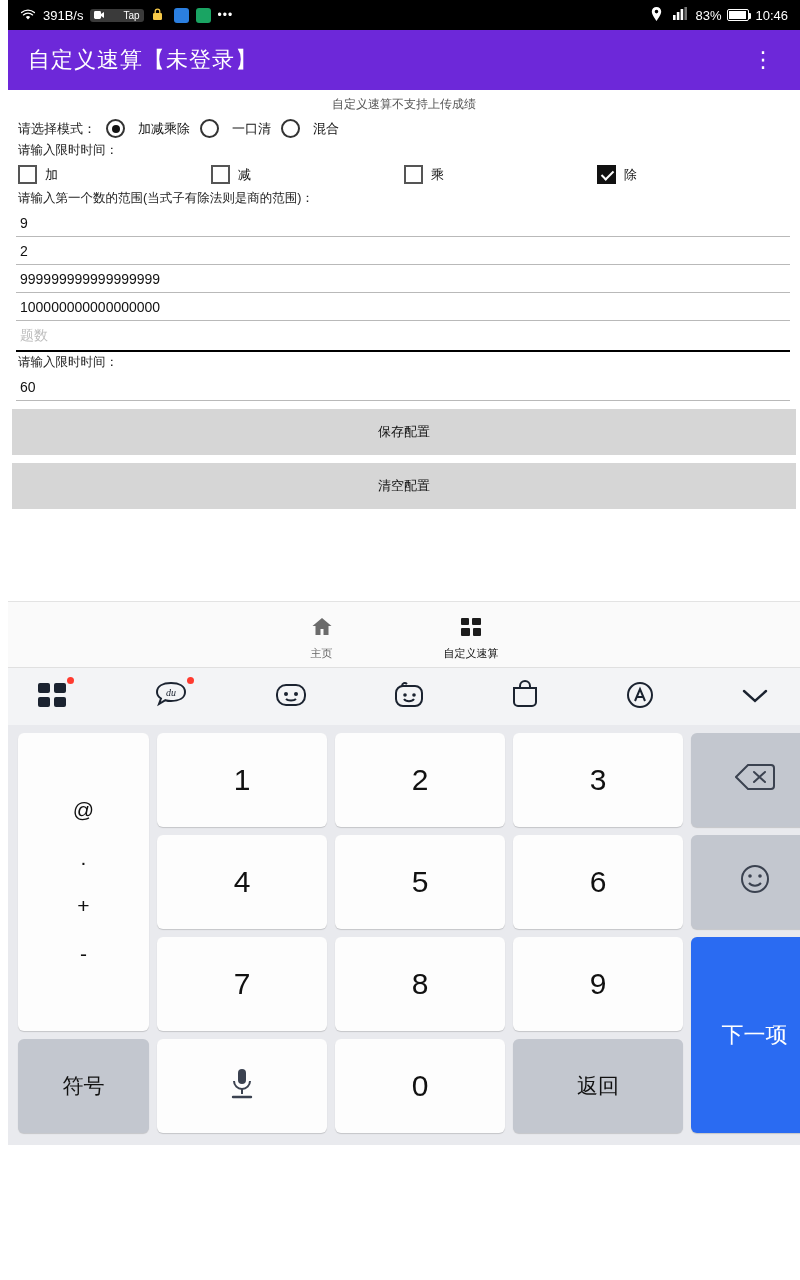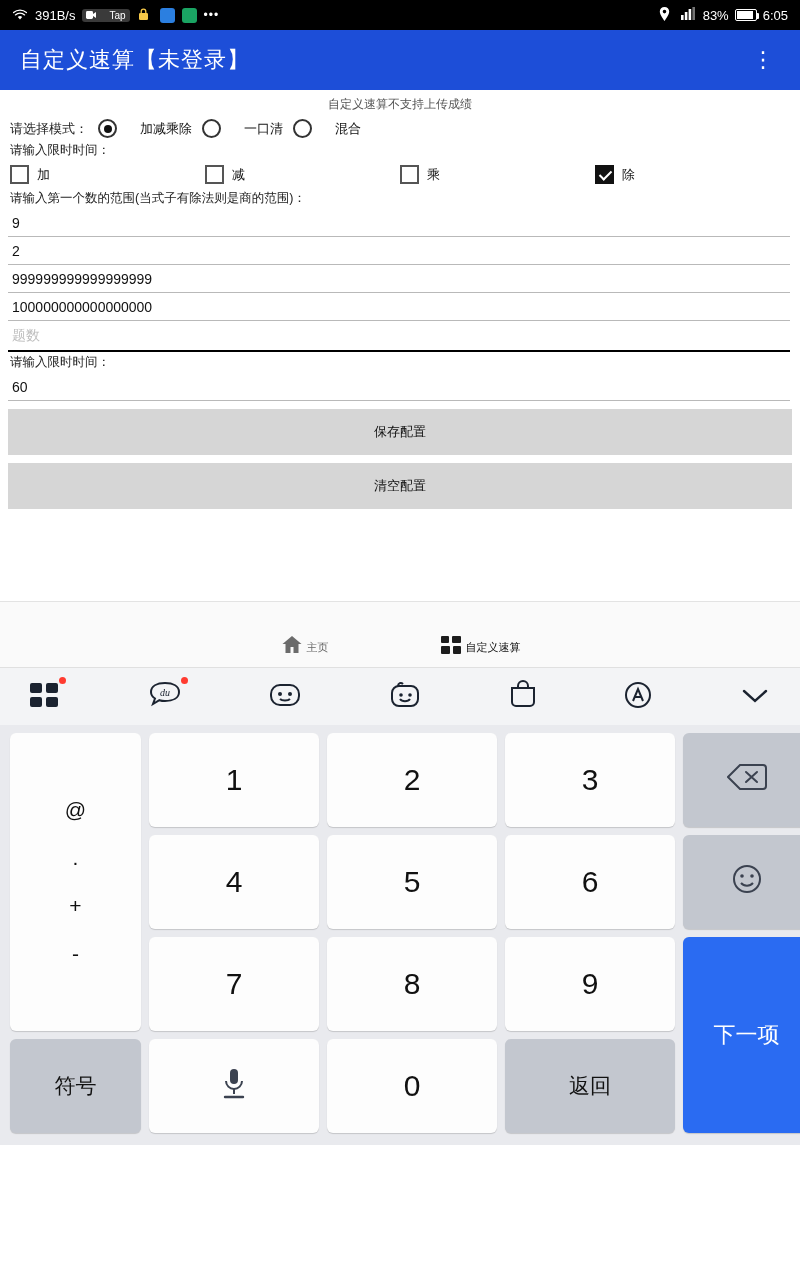--- a/index.html
+++ b/index.html
@@ -2,65 +2,65 @@
 <html><head>
 <meta charset="utf-8">
 <style>
   * { box-sizing: border-box; margin: 0; padding: 0; }
   html, body {
     width: 800px; height: 1280px;
     font-family: "Liberation Sans", sans-serif;
     background: #ffffff;
     overflow: hidden;
   }
-  .screen { position: relative; width: 800px; height: 1280px; }
+  .screen { position: relative; width: 800px; height: 1280px; padding-left: 8px; }
 
   
   .statusbar {
     height: 30px; background: #000; color: #fff;
     display: flex; align-items: center; padding: 0 12px;
     font-size: 13px; gap: 7px;
   }
   .statusbar .left { display: flex; align-items: center; gap: 7px; }
   .statusbar .right { display: flex; align-items: center; gap: 6px; margin-left: auto; }
   .sb-badge {
     background: #3a3a3a; border-radius: 3px; padding: 1px 4px;
-    font-size: 10px; display: inline-flex; align-items: center; gap: 13px;
+    font-size: 10px; display: inline-flex; align-items: center; gap: 19px;
   }
   .sb-ico { width: 16px; height: 16px; display: inline-block; position: relative; }
   .dot-ico { width: 15px; height: 15px; border-radius: 3px; display: inline-block; }
   .battery {
     border: 1.4px solid #fff; width: 22px; height: 12px; border-radius: 2px;
     position: relative; display: inline-block;
   }
   .battery::after {
     content: ""; position: absolute; right: -3px; top: 3px;
     width: 2px; height: 6px; background: #fff; border-radius: 0 1px 1px 0;
   }
   .battery i { position: absolute; left: 1px; top: 1px; bottom: 1px; width: 82%; background: #fff; display:block; }
 
   
   .appbar {
-    height: 60px; background: #1d4ed8; color: #fff;
+    height: 60px; background: #6d28d9; color: #fff;
     display: flex; align-items: center; padding: 0 20px;
   }
   .appbar .title { font-size: 22px; letter-spacing: 1px; }
   .appbar .menu { margin-left: auto; font-size: 22px; line-height: 1; padding: 4px 6px; }
 
   
   .content { position: relative; background: #fff; padding: 0 4px; }
   .notice {
     text-align: center; font-size: 12px; color: #555;
     padding: 6px 0 4px; background: #fff;
   }
   .row { display: flex; align-items: center; padding: 2px 6px; }
   .label { font-size: 13px; color: #222; }
   .small-label { font-size: 12.5px; color: #222; padding: 2px 6px; }
 
-  .radio-group { display: flex; align-items: center; gap: 18px; }
+  .radio-group { display: flex; align-items: center; gap: 8px; }
   .radio {
     width: 19px; height: 19px; border-radius: 50%;
     border: 2px solid #333; display: inline-block; position: relative;
     margin: 0 5px 0 10px;
   }
   .radio.checked::after {
     content: ""; position: absolute; left: 3.5px; top: 3.5px;
     width: 8px; height: 8px; border-radius: 50%; background: #111;
   }
   .radio-label { font-size: 13px; color: #111; }
@@ -92,21 +92,21 @@
     font-size: 13px; padding: 14px 0; text-align: center;
     font-family: "Liberation Sans", sans-serif;
   }
 
   
   .bottomnav {
     display: flex; align-items: flex-end; justify-content: center; gap: 110px;
     border-top: 1px solid #e3e3e3; background: #fafafa;
     height: 66px; padding-bottom: 6px;
   }
-  .navitem { display: flex; align-items: center; gap: 3px; }
+  .navitem { display: flex; flex-direction: column; align-items: center; gap: 3px; }
   .navitem .nlabel { font-size: 11px; color: #666; }
   .navitem.active .nlabel { color: #111; }
 
   
   .imebar {
     display: flex; align-items: center; justify-content: space-between;
     padding: 0 28px; height: 58px; background: #f3f4f6;
     border-top: 1px solid #e0e0e0;
   }
   .imebar .ime-ico { position: relative; color: #0c4a6e; }
@@ -177,21 +177,21 @@
             <rect x="0" y="8" width="2.6" height="5" fill="#fff"></rect>
             <rect x="3.8" y="5" width="2.6" height="8" fill="#fff"></rect>
             <rect x="7.6" y="2" width="2.6" height="11" fill="#fff"></rect>
             <rect x="11.4" y="0" width="2.6" height="13" fill="#fff" opacity=".45"></rect>
           </svg>
       </span>
       <span>83%</span>
       <span class="battery">
           <i></i>
         </span>
-      <span>6:05</span>
+      <span>10:46</span>
     </div>
   </div>
 
   <div class="appbar">
     <div class="title">自定义速算【未登录】</div>
     <div class="menu">⋮</div>
   </div>
 
   <div class="content">
     <div class="notice">自定义速算不支持上传成绩</div>

